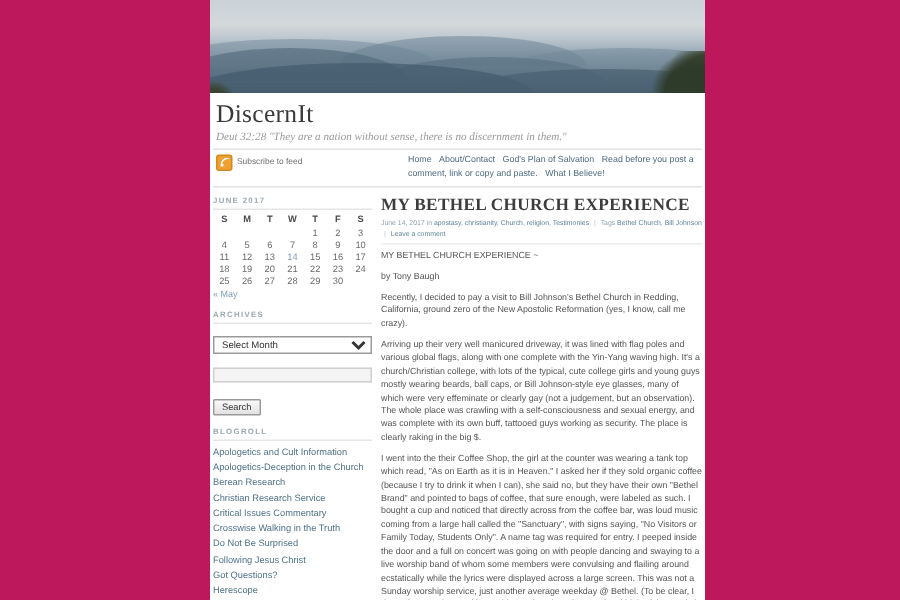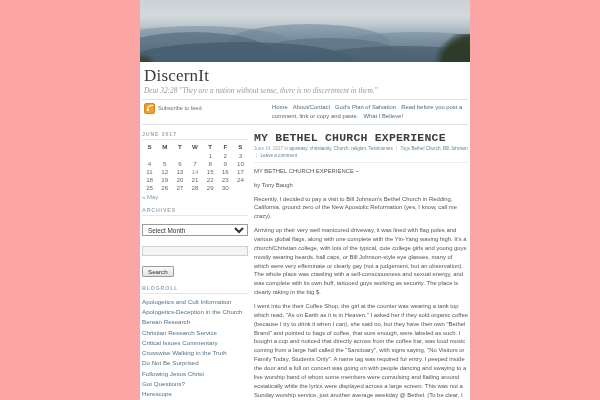--- a/index.html
+++ b/index.html
@@ -5,21 +5,21 @@
   html, body {
     margin: 0; padding: 0;
     width: 600px; height: 400px;
     overflow: hidden;
     background: #ffffff;
     font-family: "Liberation Sans", sans-serif;
   }
   #page {
     position: relative;
     width: 600px; height: 400px;
-    background: #fca5a5;
+    background: #be185d;
     overflow: hidden;
   }
   
   .site {
     position: absolute;
     left: 140px; top: 0;
     width: 330px;
     height: 400px;
     background: #ffffff;
     overflow: hidden;
@@ -183,21 +183,21 @@
   .blogroll { list-style: none; margin: 4px 0 0 0; padding: 0; }
   .blogroll li { margin-bottom: 2.5px; }
   .blogroll a {
     font-size: 6.2px; color: #4f7186; text-decoration: none;
     line-height: 1.25; display: block;
   }
   .widget { margin-bottom: 7px; }
 
   
   .post-title {
-    font-family: Liberation Mono, monospace;
+    font-family: Liberation Serif, serif;
     font-size: 11.5px;
     color: #3d3d3d;
     letter-spacing: 0.2px;
     margin: 0 0 2px 0;
     line-height: 1.15;
   }
   .post-meta {
     font-size: 4.6px;
     color: #8fa3b0;
     line-height: 1.5;

